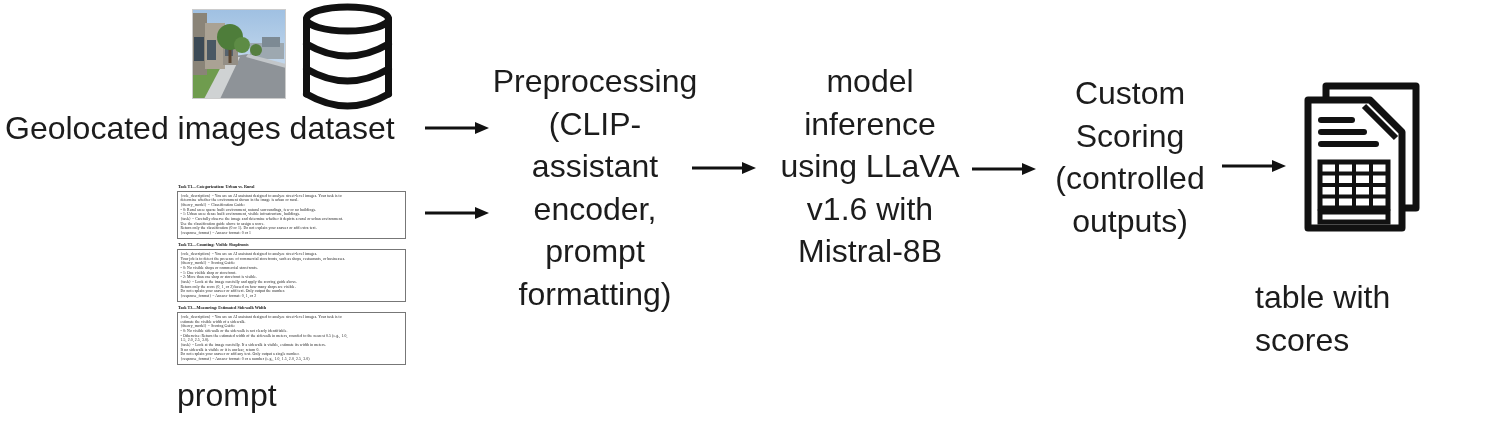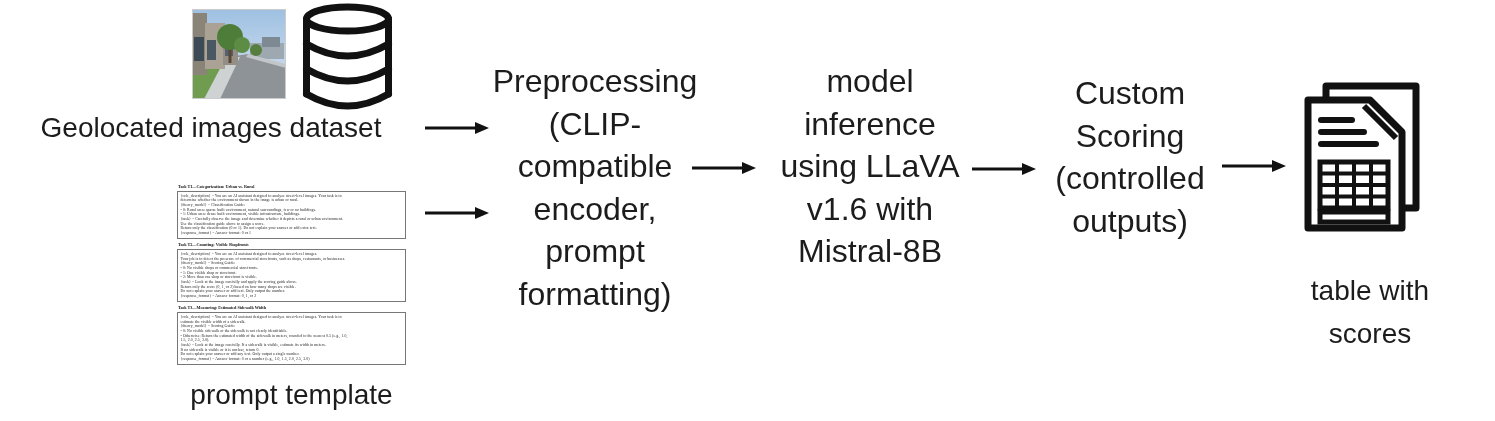--- a/index.html
+++ b/index.html
@@ -8,21 +8,21 @@
     background:#ffffff;
     font-family:"Liberation Sans","DejaVu Sans",sans-serif;
     color:#1c1c1c;
   }
   .abs{position:absolute;}
   .stage-label{
     white-space:pre-line;text-align:center;
     font-size:32px;line-height:42.5px;color:#1c1c1c;
   }
   .big-label{
-    text-align:center;font-size:28px;line-height:42.5px;color:#1c1c1c;
+    text-align:left;font-size:32px;line-height:42.5px;color:#1c1c1c;
     white-space:pre-line;
   }
   
   .tasks{width:229px;}
   .task-title{
     font-family:"Liberation Serif","DejaVu Serif",serif;
     font-weight:bold;font-size:4.2px;line-height:5px;
     margin:0 0 1.5px 1px;color:#111;
   }
   .task-body{
@@ -149,21 +149,21 @@
 If no sidewalk is visible or it is unclear, return 0.
 Do not explain your answer or add any text. Only output a single number.
 {response_format} = Answer format: 0 or a number (e.g., 1.0, 1.5, 2.0, 2.5, 3.0)</div>
   </div>
 </div>
 
 <div class="abs big-label" style="left:177px;top:374px;width:229px;">prompt template</div>
 
 <div class="abs stage-label" style="left:480px;top:60px;width:230px;">Preprocessing
 (CLIP-
-compatible
+assistant
 encoder,
 prompt
 formatting)</div>
 <div class="abs stage-label" style="left:755px;top:60px;width:230px;">model
 inference
 using LLaVA
 v1.6 with
 Mistral-8B</div>
 <div class="abs stage-label" style="left:1015px;top:72px;width:230px;">Custom
 Scoring
@@ -190,14 +190,14 @@
       <line x1="54" y1="82" x2="54" y2="128" stroke-width="4"></line>
       <line x1="71" y1="82" x2="71" y2="128" stroke-width="4"></line>
       <line x1="20" y1="93.5" x2="88" y2="93.5" stroke-width="4"></line>
       <line x1="20" y1="105" x2="88" y2="105" stroke-width="4"></line>
       <line x1="20" y1="116.5" x2="88" y2="116.5" stroke-width="4"></line>
       <rect x="20" y="132" width="68" height="10" stroke-width="5"></rect>
     </g>
   </svg>
 </div>
 
-<div class="abs big-label" style="left:1255px;top:270px;width:230px;">table with
+<div class="abs big-label" style="left:1255px;top:276px;width:230px;">table with
 scores</div>
 
 </body></html>

